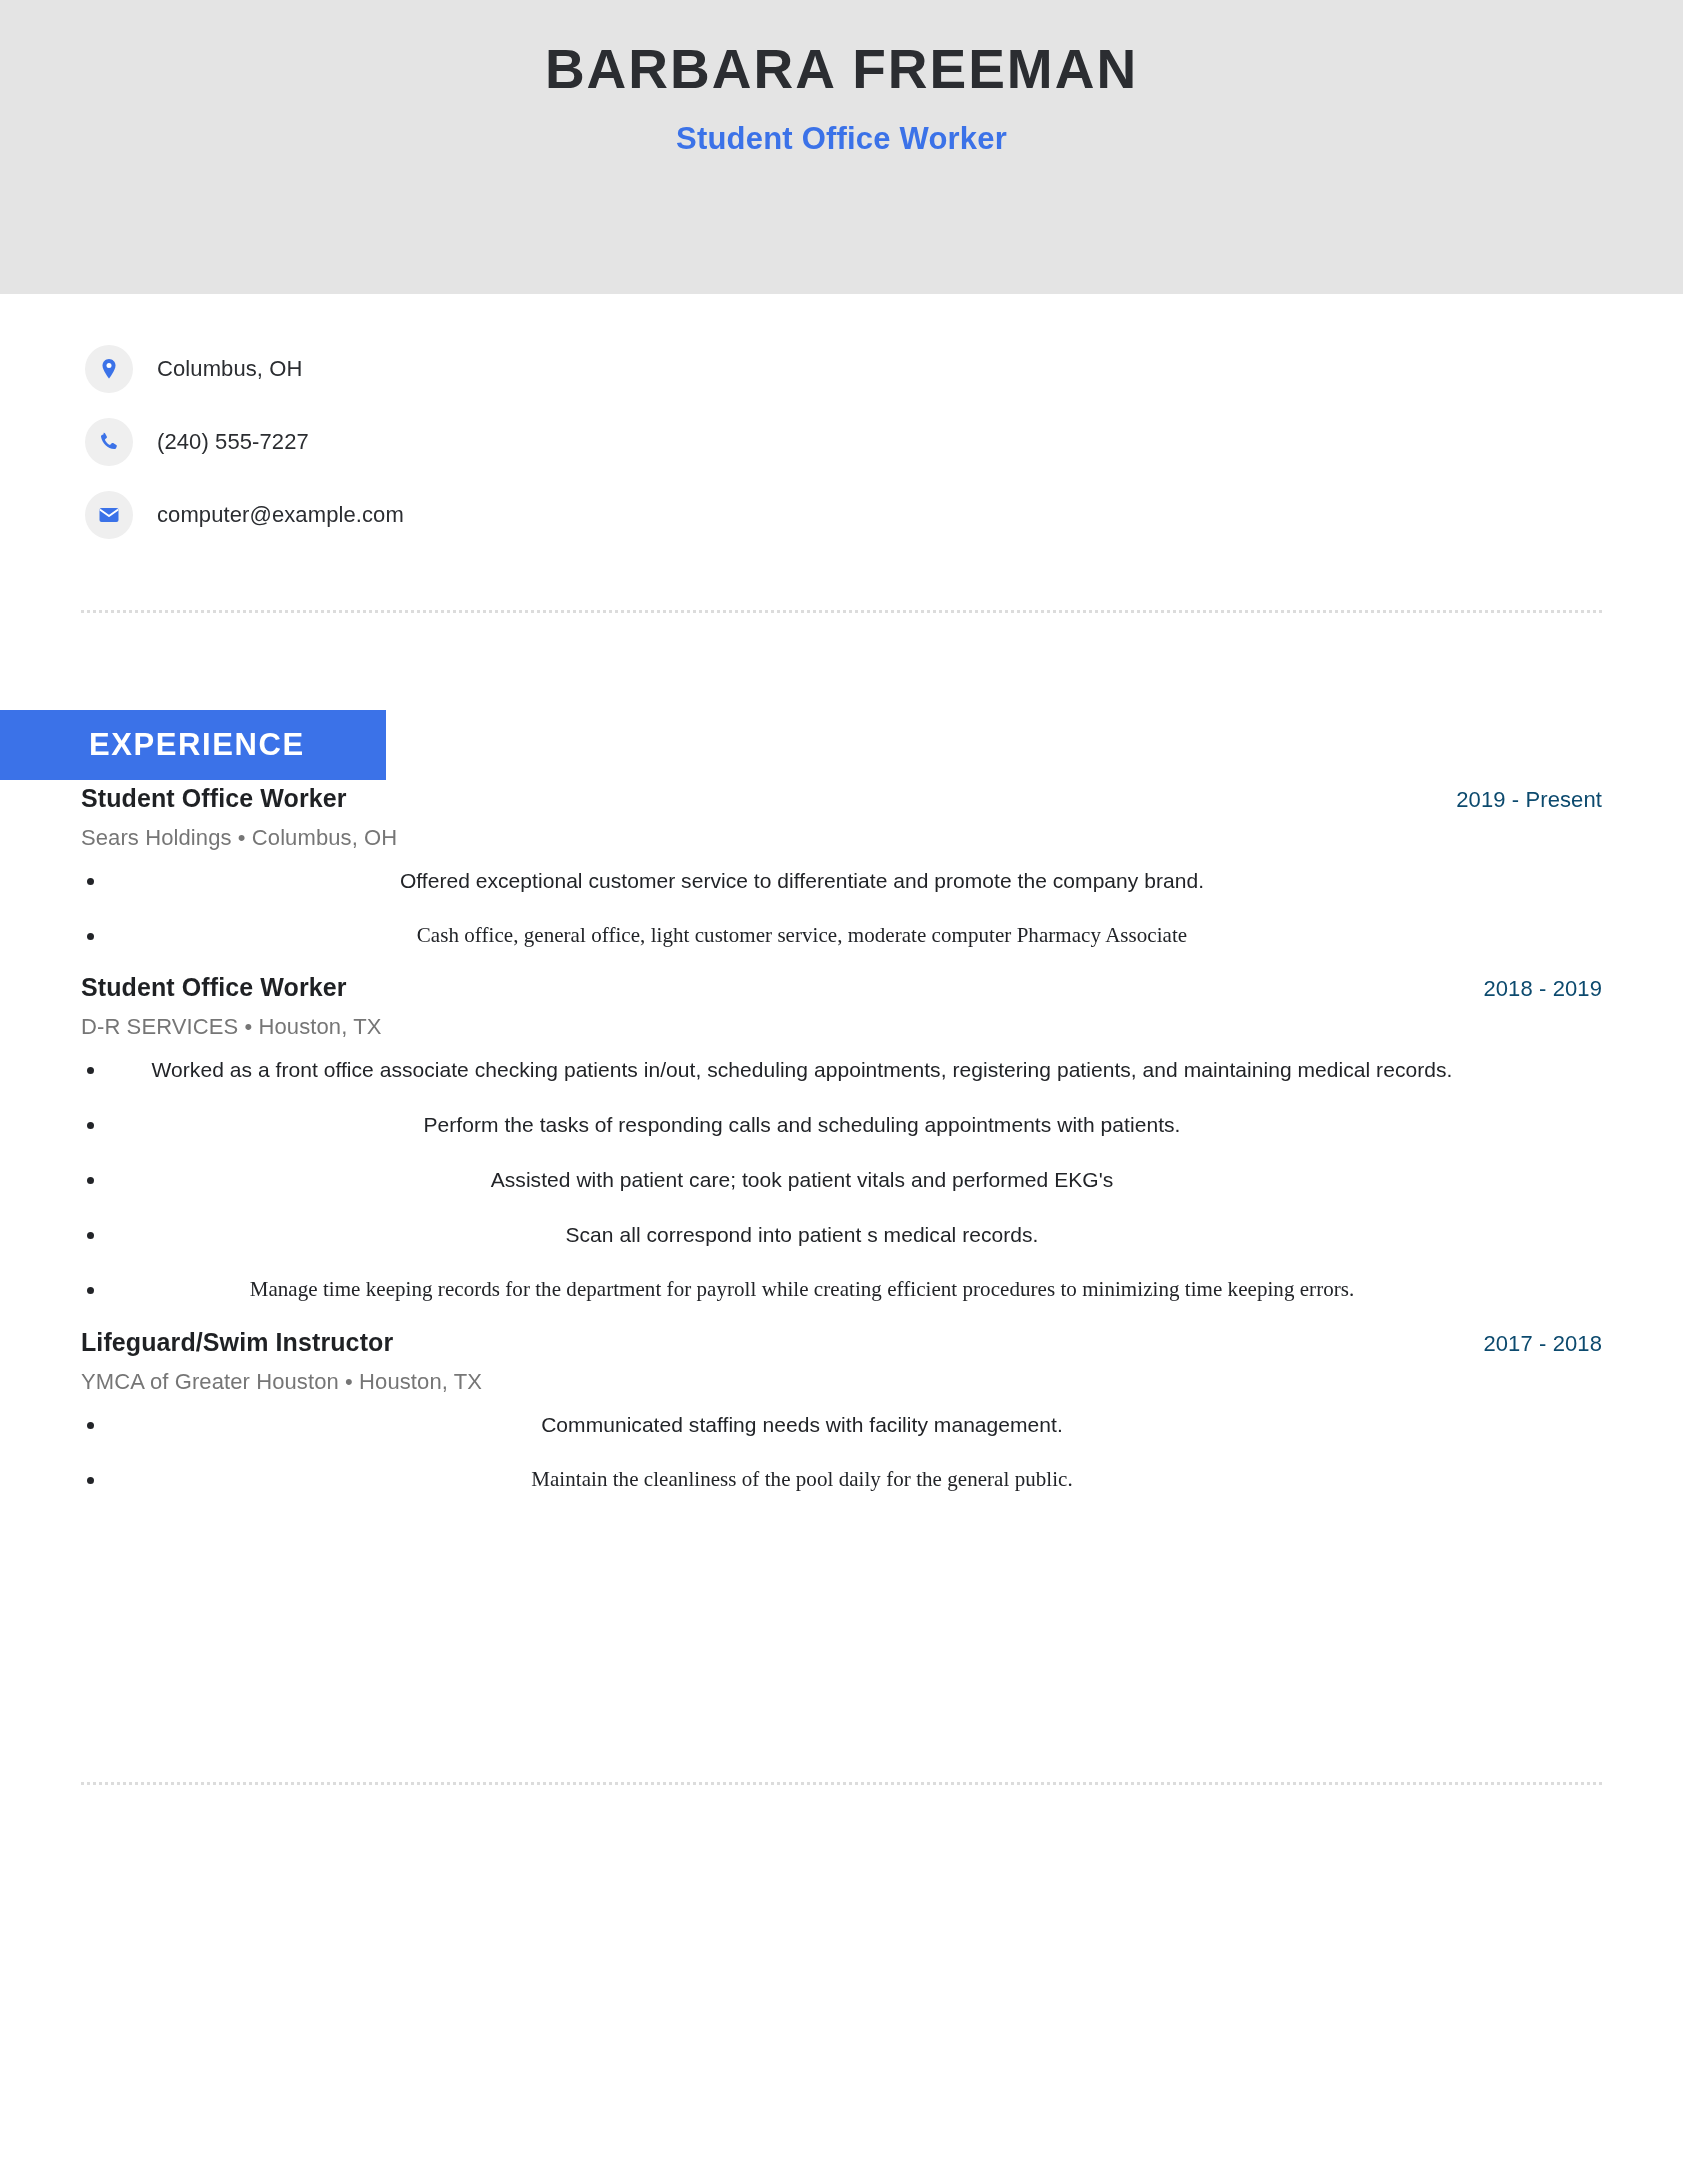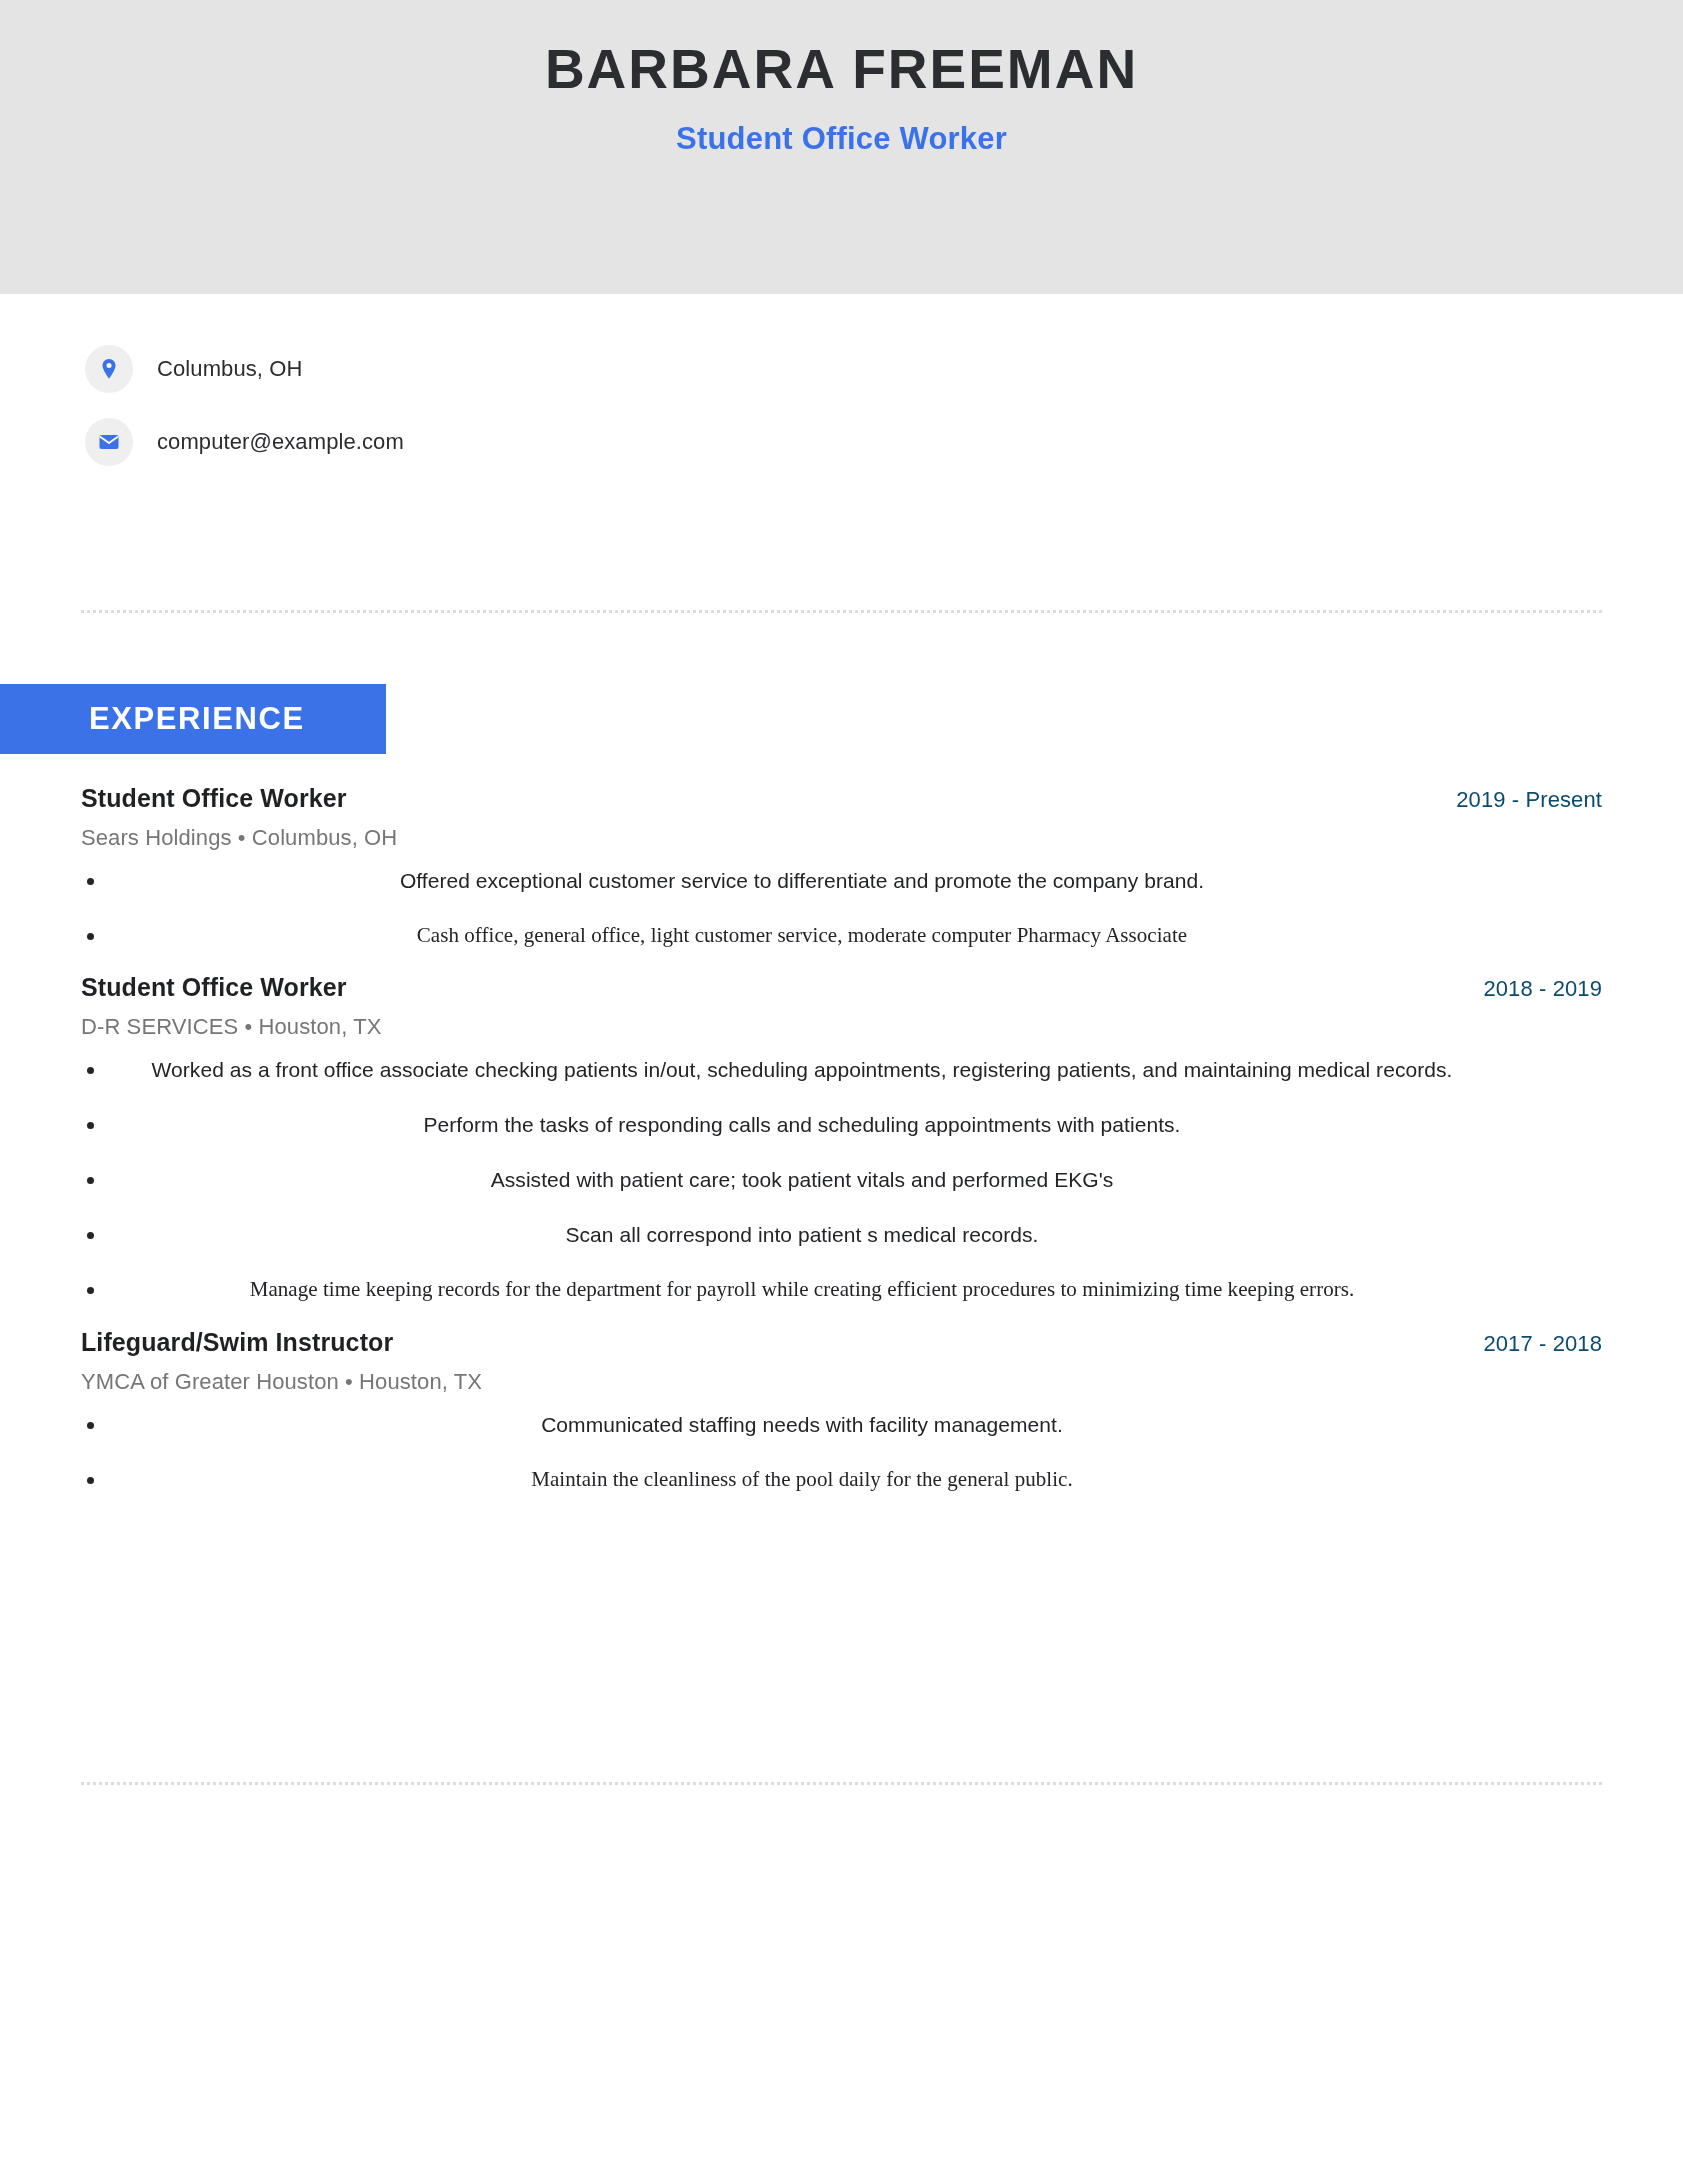--- a/index.html
+++ b/index.html
@@ -89,21 +89,21 @@
     height: 0;
     border-top: 3px dotted #dcdcdc;
   }
   #divider-top { top: 610px; }
   #divider-bottom { top: 1782px; }
 
   
   .section-heading {
     position: absolute;
     left: 0;
-    top: 684px;
+    top: 710px;
     width: 386px;
     height: 70px;
     background: #3b72e8;
     display: flex;
     align-items: center;
   }
   .section-heading span {
     margin-left: 89px;
     color: #ffffff;
     font-size: 31px;
@@ -187,20 +187,28 @@
     <div class="contact-row">
       <div class="contact-icon">
         <svg width="24" height="24" viewBox="0 0 24 24" aria-hidden="true">
           <path d="M12 2C8.4 2 5.5 4.9 5.5 8.5c0 4.9 6.5 13 6.5 13s6.5-8.1 6.5-13C18.5 4.9 15.6 2 12 2z" fill="#3b72e8"></path>
           <circle cx="12" cy="8.6" r="2.5" fill="#ffffff"></circle>
         </svg>
       </div>
       <div class="contact-text">Columbus, OH</div>
     </div>
 
+    <div class="contact-row">
+      <div class="contact-icon">
+        <svg width="24" height="24" viewBox="0 0 24 24" aria-hidden="true">
+          <path d="M6.6 2.8c.5-.2 1.1 0 1.4.5l1.8 3.1c.3.5.2 1.1-.2 1.5L8.3 9.1c-.3.3-.4.7-.2 1.1.9 1.9 2.4 3.5 4.3 4.6.4.2.8.1 1.1-.2l1.2-1.3c.4-.4 1-.5 1.5-.2l3.1 1.8c.5.3.7.9.5 1.4l-.7 1.7c-.3.7-1 1.2-1.8 1.1C10.6 18.6 5.4 13.4 4 6.7c-.1-.8.3-1.5 1-1.8l1.6-.6z" fill="#3b72e8"></path>
+        </svg>
+      </div>
+      <div class="contact-text">(240) 555-7227</div>
+    </div>
 
     <div class="contact-row">
       <div class="contact-icon">
         <svg width="24" height="24" viewBox="0 0 24 24" aria-hidden="true">
           <rect x="2.5" y="5" width="19" height="14" rx="2" fill="#3b72e8"></rect>
           <path d="M3.5 7l8.5 6 8.5-6" fill="none" stroke="#ffffff" stroke-width="2" stroke-linecap="round" stroke-linejoin="round"></path>
         </svg>
       </div>
       <div class="contact-text">computer@example.com</div>
     </div>

